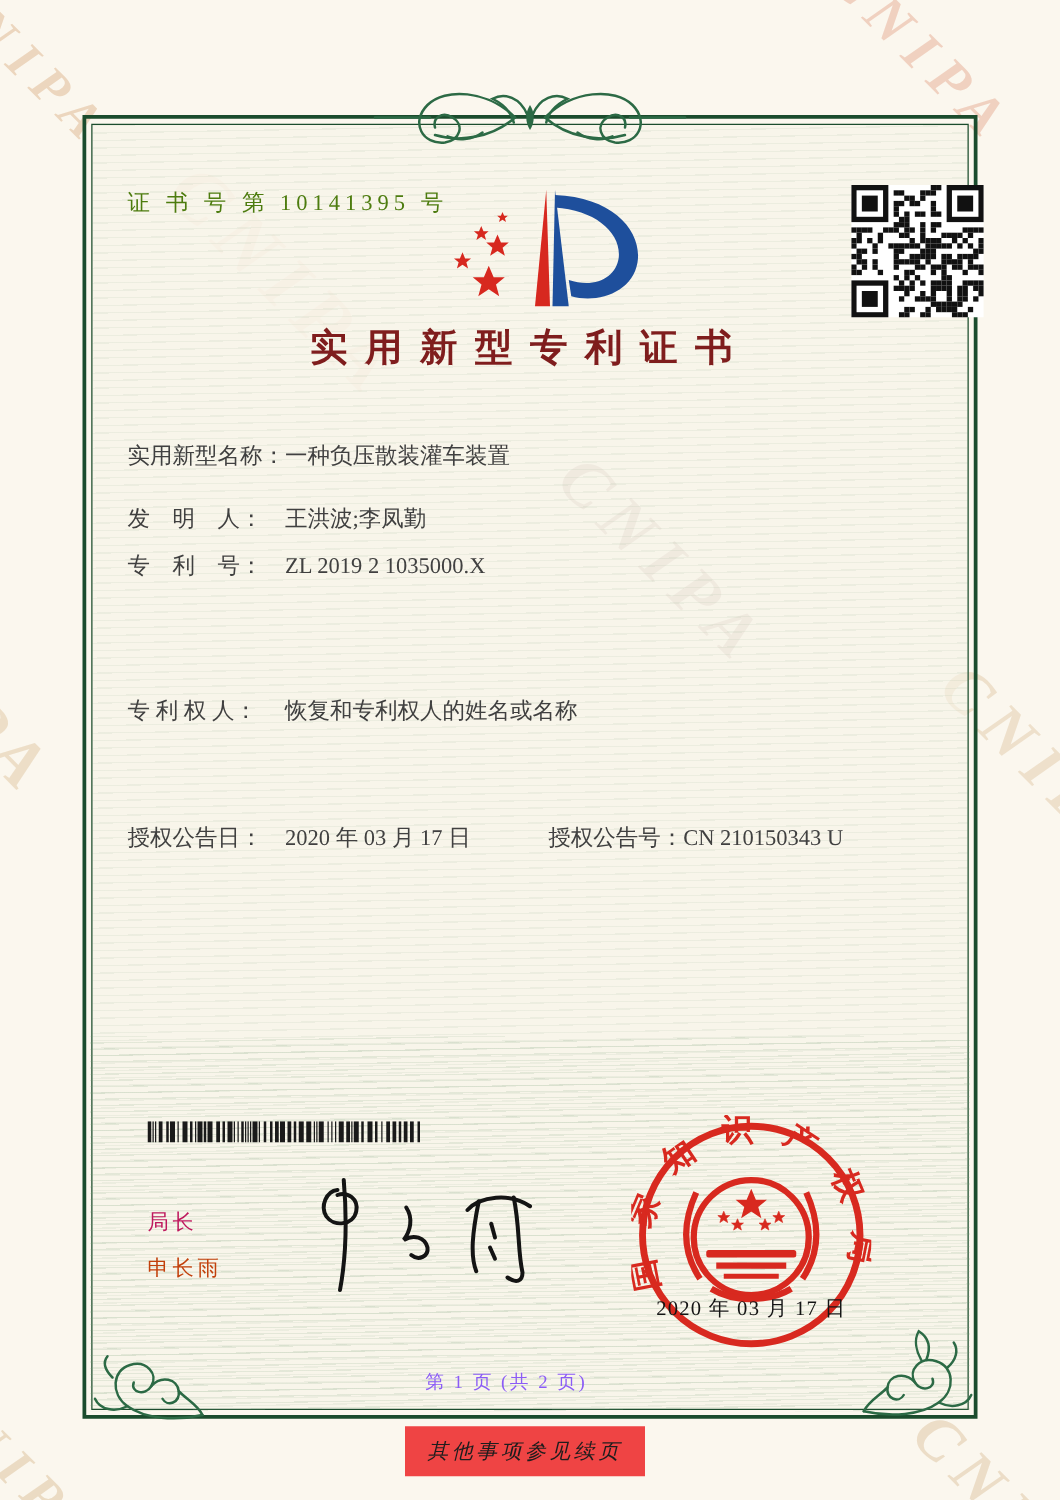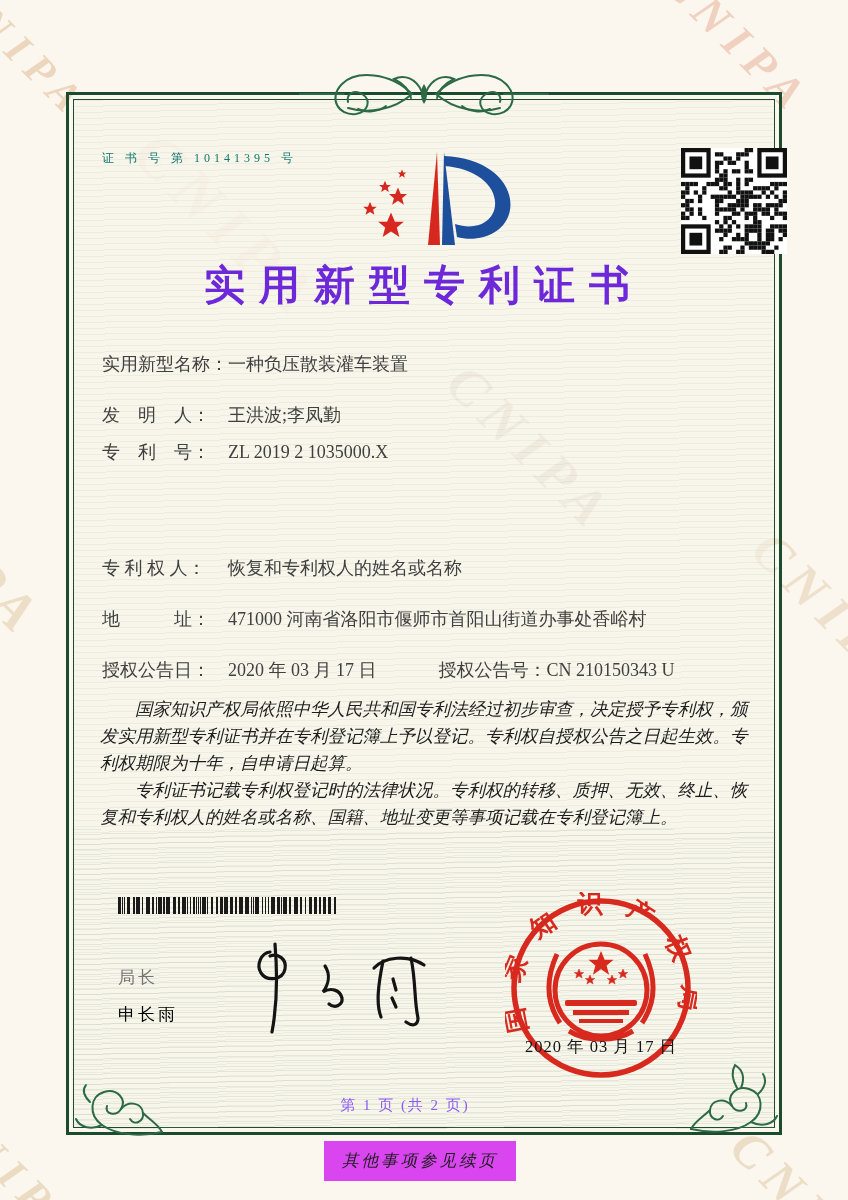--- a/index.html
+++ b/index.html
@@ -23,46 +23,46 @@
   .frame-inner{position:absolute;left:4px;top:4px;right:4px;bottom:4px;border:1px solid #1b4c2d;
       background-color:rgba(246,244,231,.6);
       background-image:repeating-linear-gradient(179deg, rgba(130,165,130,.10) 0 1px, rgba(255,255,255,0) 1px 6px);}
   .wave-strong{position:absolute;left:3px;right:3px;bottom:3px;height:300px;
       background-image:repeating-linear-gradient(179deg, rgba(120,160,120,.16) 0 1px, rgba(255,255,255,0) 1px 5px);}
 
   .ornament-top{position:absolute;left:294px;top:64px;}
   .ornament-bl{position:absolute;left:70px;top:1082px;}
   .ornament-br{position:absolute;left:688px;top:1062px;transform:scaleX(-1);}
 
-  .cert-no{position:absolute;left:102px;top:150px;font-size:12px;letter-spacing:4px;color:#0f766e;}
+  .cert-no{position:absolute;left:102px;top:150px;font-size:18px;letter-spacing:4px;color:#4d7c0f;}
   .logo{position:absolute;left:340px;top:142px;}
   .qr{position:absolute;left:681px;top:148px;width:106px;height:106px;}
-  .title{position:absolute;left:0;top:258px;width:848px;text-align:center;font-size:41px;font-weight:bold;
-      letter-spacing:14px;color:#6d28d9;}
+  .title{position:absolute;left:0;top:258px;width:848px;text-align:center;font-size:30px;font-weight:bold;
+      letter-spacing:14px;color:#7f1d1d;}
 
   .field{position:absolute;left:102px;font-size:18px;color:#404040;white-space:nowrap;}
   .field .lab{display:inline-block;min-width:126px;}
   .r1{top:352px}.r2{top:403px}.r3{top:440px}.r4{top:505px}.r5{top:556px}.r6{top:607px}.r7{top:658px}
   .grant-gap{display:inline-block;width:62px;}
 
   .paras{position:absolute;left:100px;top:696px;width:652px;font-size:17.5px;line-height:27px;
       font-style:italic;color:#1d1d1d;}
   .paras p{margin:0;text-indent:2em;}
 
   .barcode{position:absolute;left:118px;top:897px;}
-  .sig-role{position:absolute;left:118px;top:966px;font-size:17px;letter-spacing:3px;color:#737373;}
-  .sig-name{position:absolute;left:118px;top:1003px;font-size:17px;letter-spacing:3px;color:#000000;}
+  .sig-role{position:absolute;left:118px;top:966px;font-size:17px;letter-spacing:3px;color:#be185d;}
+  .sig-name{position:absolute;left:118px;top:1003px;font-size:17px;letter-spacing:3px;color:#c2410c;}
   .signature{position:absolute;left:232px;top:938px;}
 
   .seal{position:absolute;left:505px;top:892px;width:192px;height:192px;}
   .seal-date{position:absolute;left:506px;top:1036px;width:190px;text-align:center;font-size:16.5px;
       letter-spacing:1px;color:#141414;z-index:5;}
 
   .pager{position:absolute;left:0;top:1096px;width:810px;text-align:center;font-size:15px;letter-spacing:2px;color:#8b5cf6;}
-  .footer-note{position:absolute;left:324px;top:1141px;background:#d946ef;padding:9px 18px;font-size:16.5px;
+  .footer-note{position:absolute;left:324px;top:1141px;background:#ef4444;padding:9px 18px;font-size:16.5px;
       font-style:italic;letter-spacing:3px;color:#1d1d1d;}
 </style>
 </head>
 <body>
 
 <div class="page">
 
   <div class="wm wm1">CNIPA</div>
   <div class="wm wm2">CNIPA</div>
   <div class="wm wm3">CNIPA</div>
@@ -363,31 +363,24 @@
   </div>
   <div class="field r2">
     <span class="lab">发　明　人：</span><span>王洪波;李凤勤</span>
   </div>
   <div class="field r3">
     <span class="lab">专　利　号：</span><span>ZL 2019 2 1035000.X</span>
   </div>
   <div class="field r5">
     <span class="lab">专 利 权 人：</span><span>恢复和专利权人的姓名或名称</span>
   </div>
-  <div class="field r6">
-    <span class="lab">地　　　址：</span><span>471000 河南省洛阳市偃师市首阳山街道办事处香峪村</span>
-  </div>
   <div class="field r7">
     <span class="lab">授权公告日：</span><span>2020 年 03 月 17 日</span><span class="grant-gap"></span><span>授权公告号：</span><span>CN 210150343 U</span>
   </div>
 
-  <div class="paras">
-    <p>国家知识产权局依照中华人民共和国专利法经过初步审查，决定授予专利权，颁发实用新型专利证书并在专利登记簿上予以登记。专利权自授权公告之日起生效。专利权期限为十年，自申请日起算。</p>
-    <p>专利证书记载专利权登记时的法律状况。专利权的转移、质押、无效、终止、恢复和专利权人的姓名或名称、国籍、地址变更等事项记载在专利登记簿上。</p>
-  </div>
 
   <div class="barcode"><svg width="218" height="17">
         <g fill="#1a1a1a">
           <rect x="0" y="0" width="3" height="17"></rect>
           <rect x="4" y="0" width="1" height="17"></rect>
           <rect x="6" y="0" width="1" height="17"></rect>
           <rect x="9" y="0" width="3" height="17"></rect>
           <rect x="15" y="0" width="2" height="17"></rect>
           <rect x="18" y="0" width="4" height="17"></rect>
           <rect x="24" y="0" width="1" height="17"></rect>

